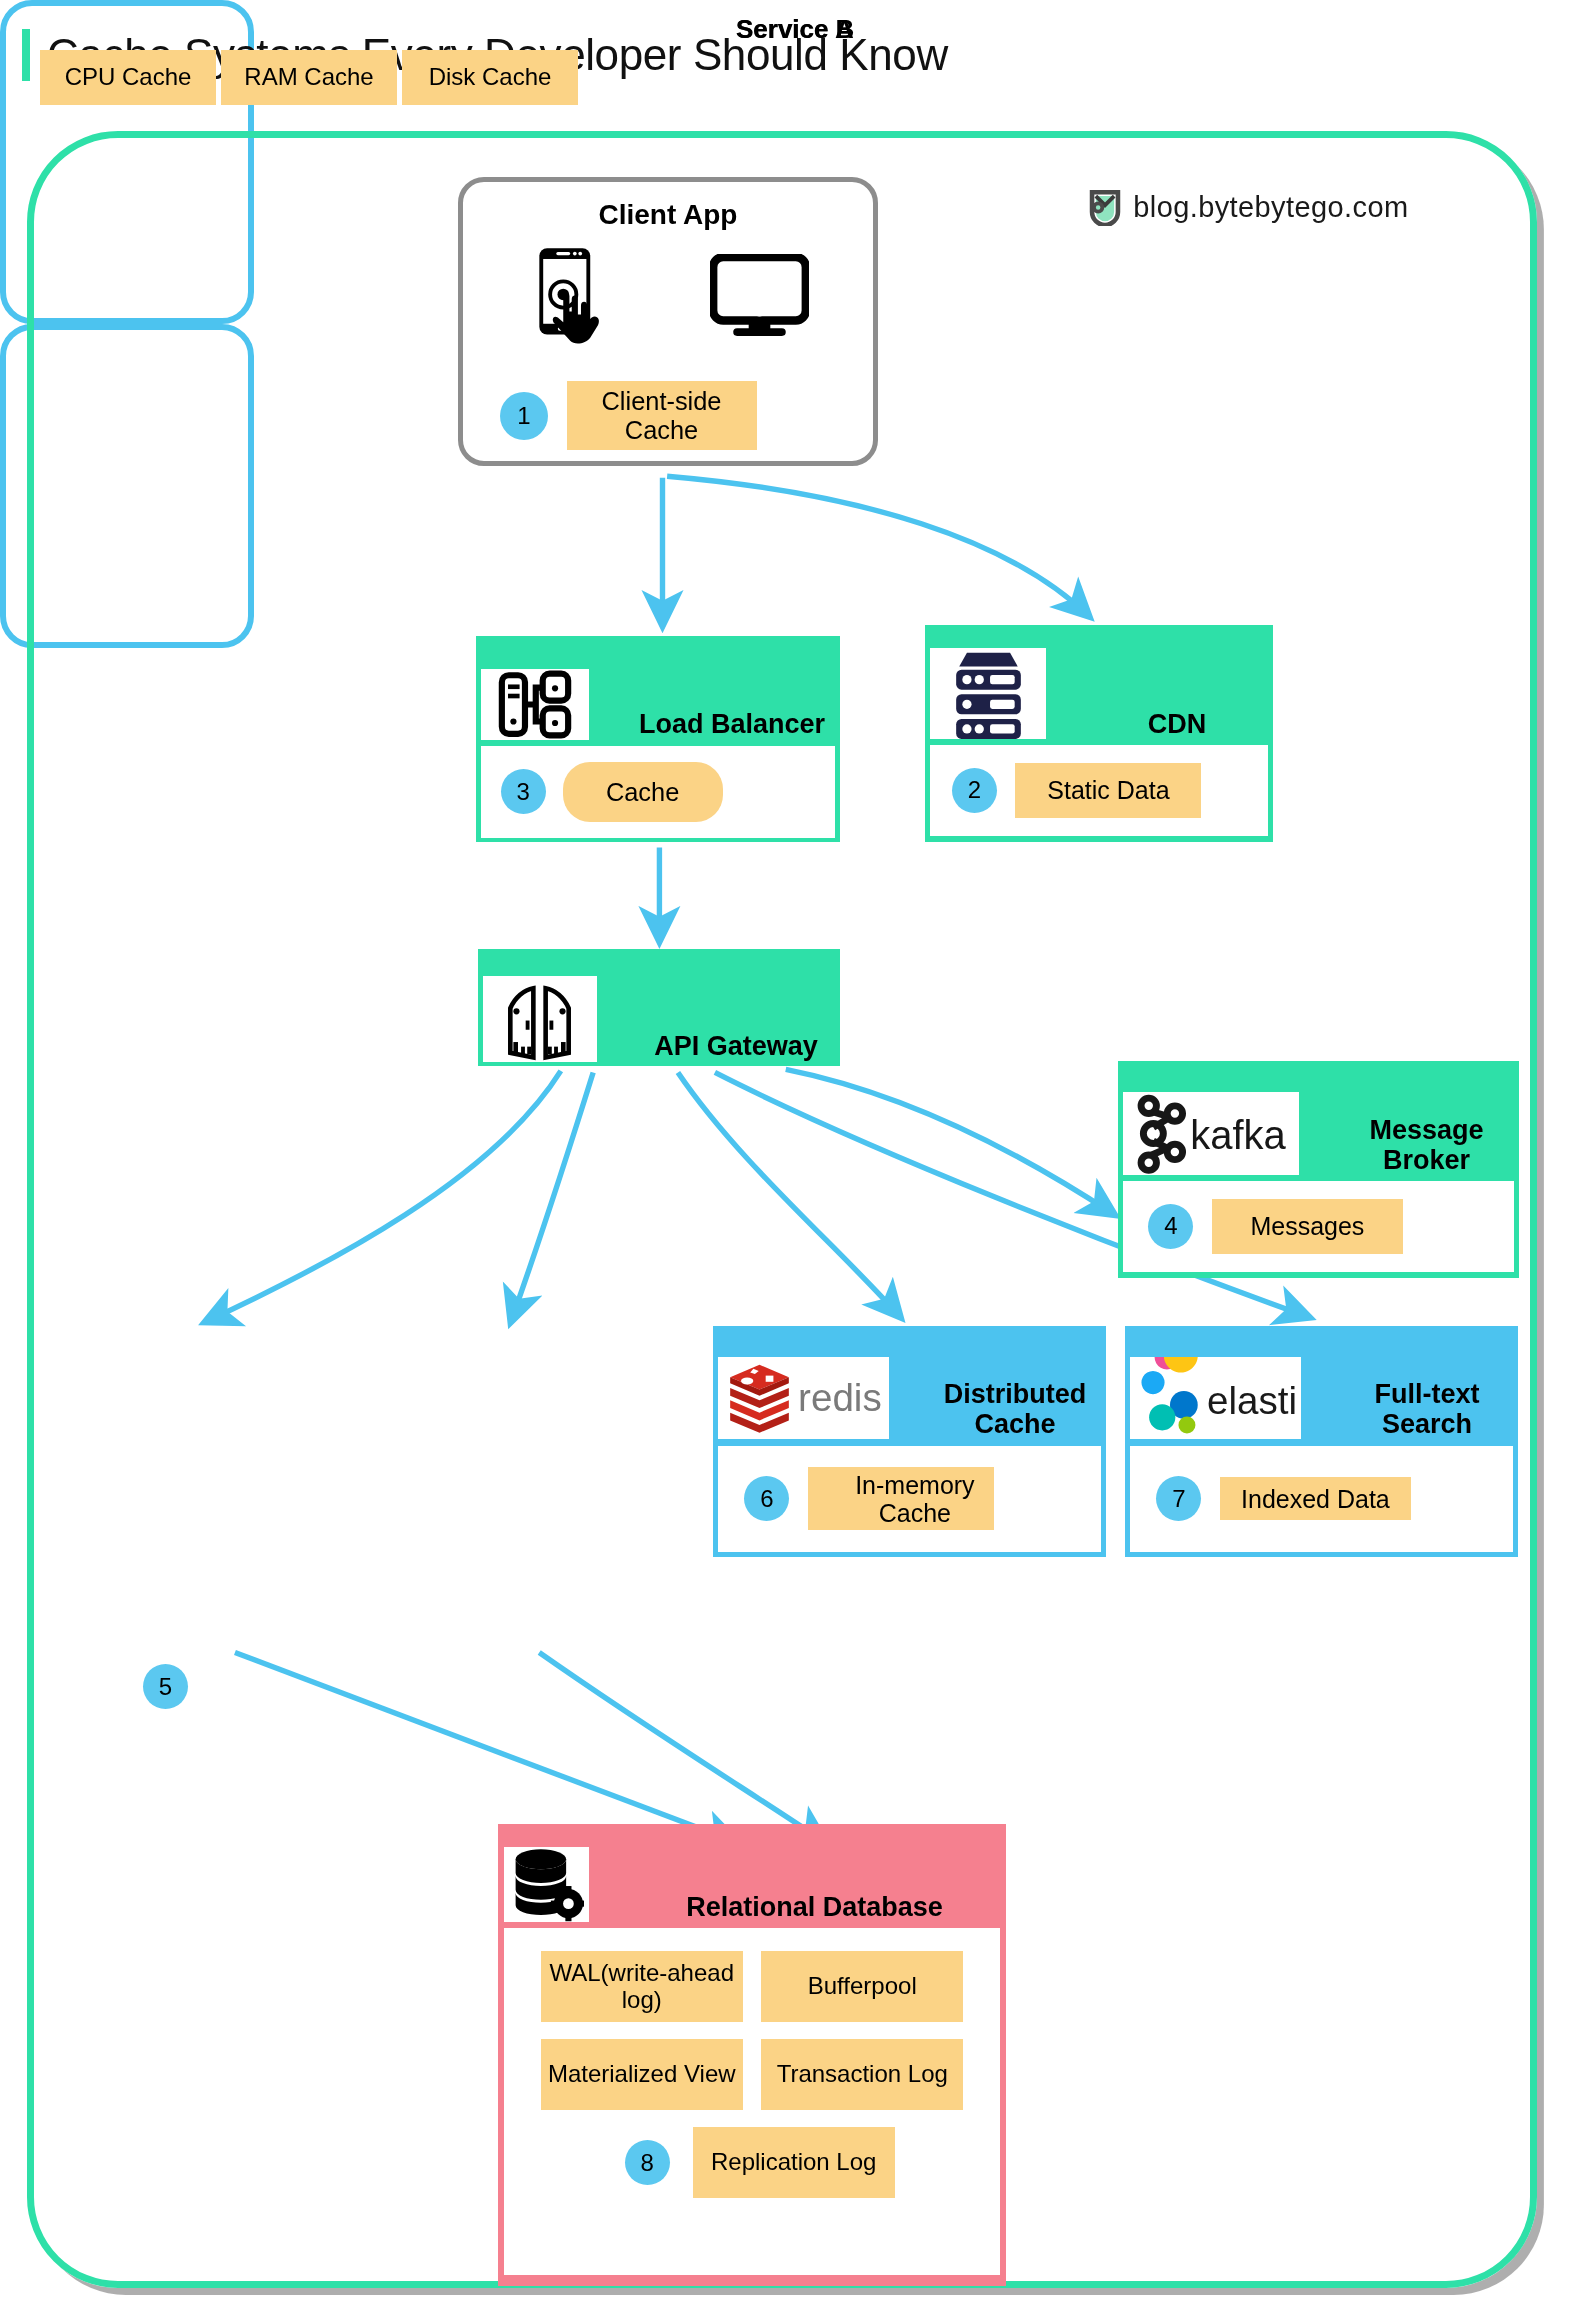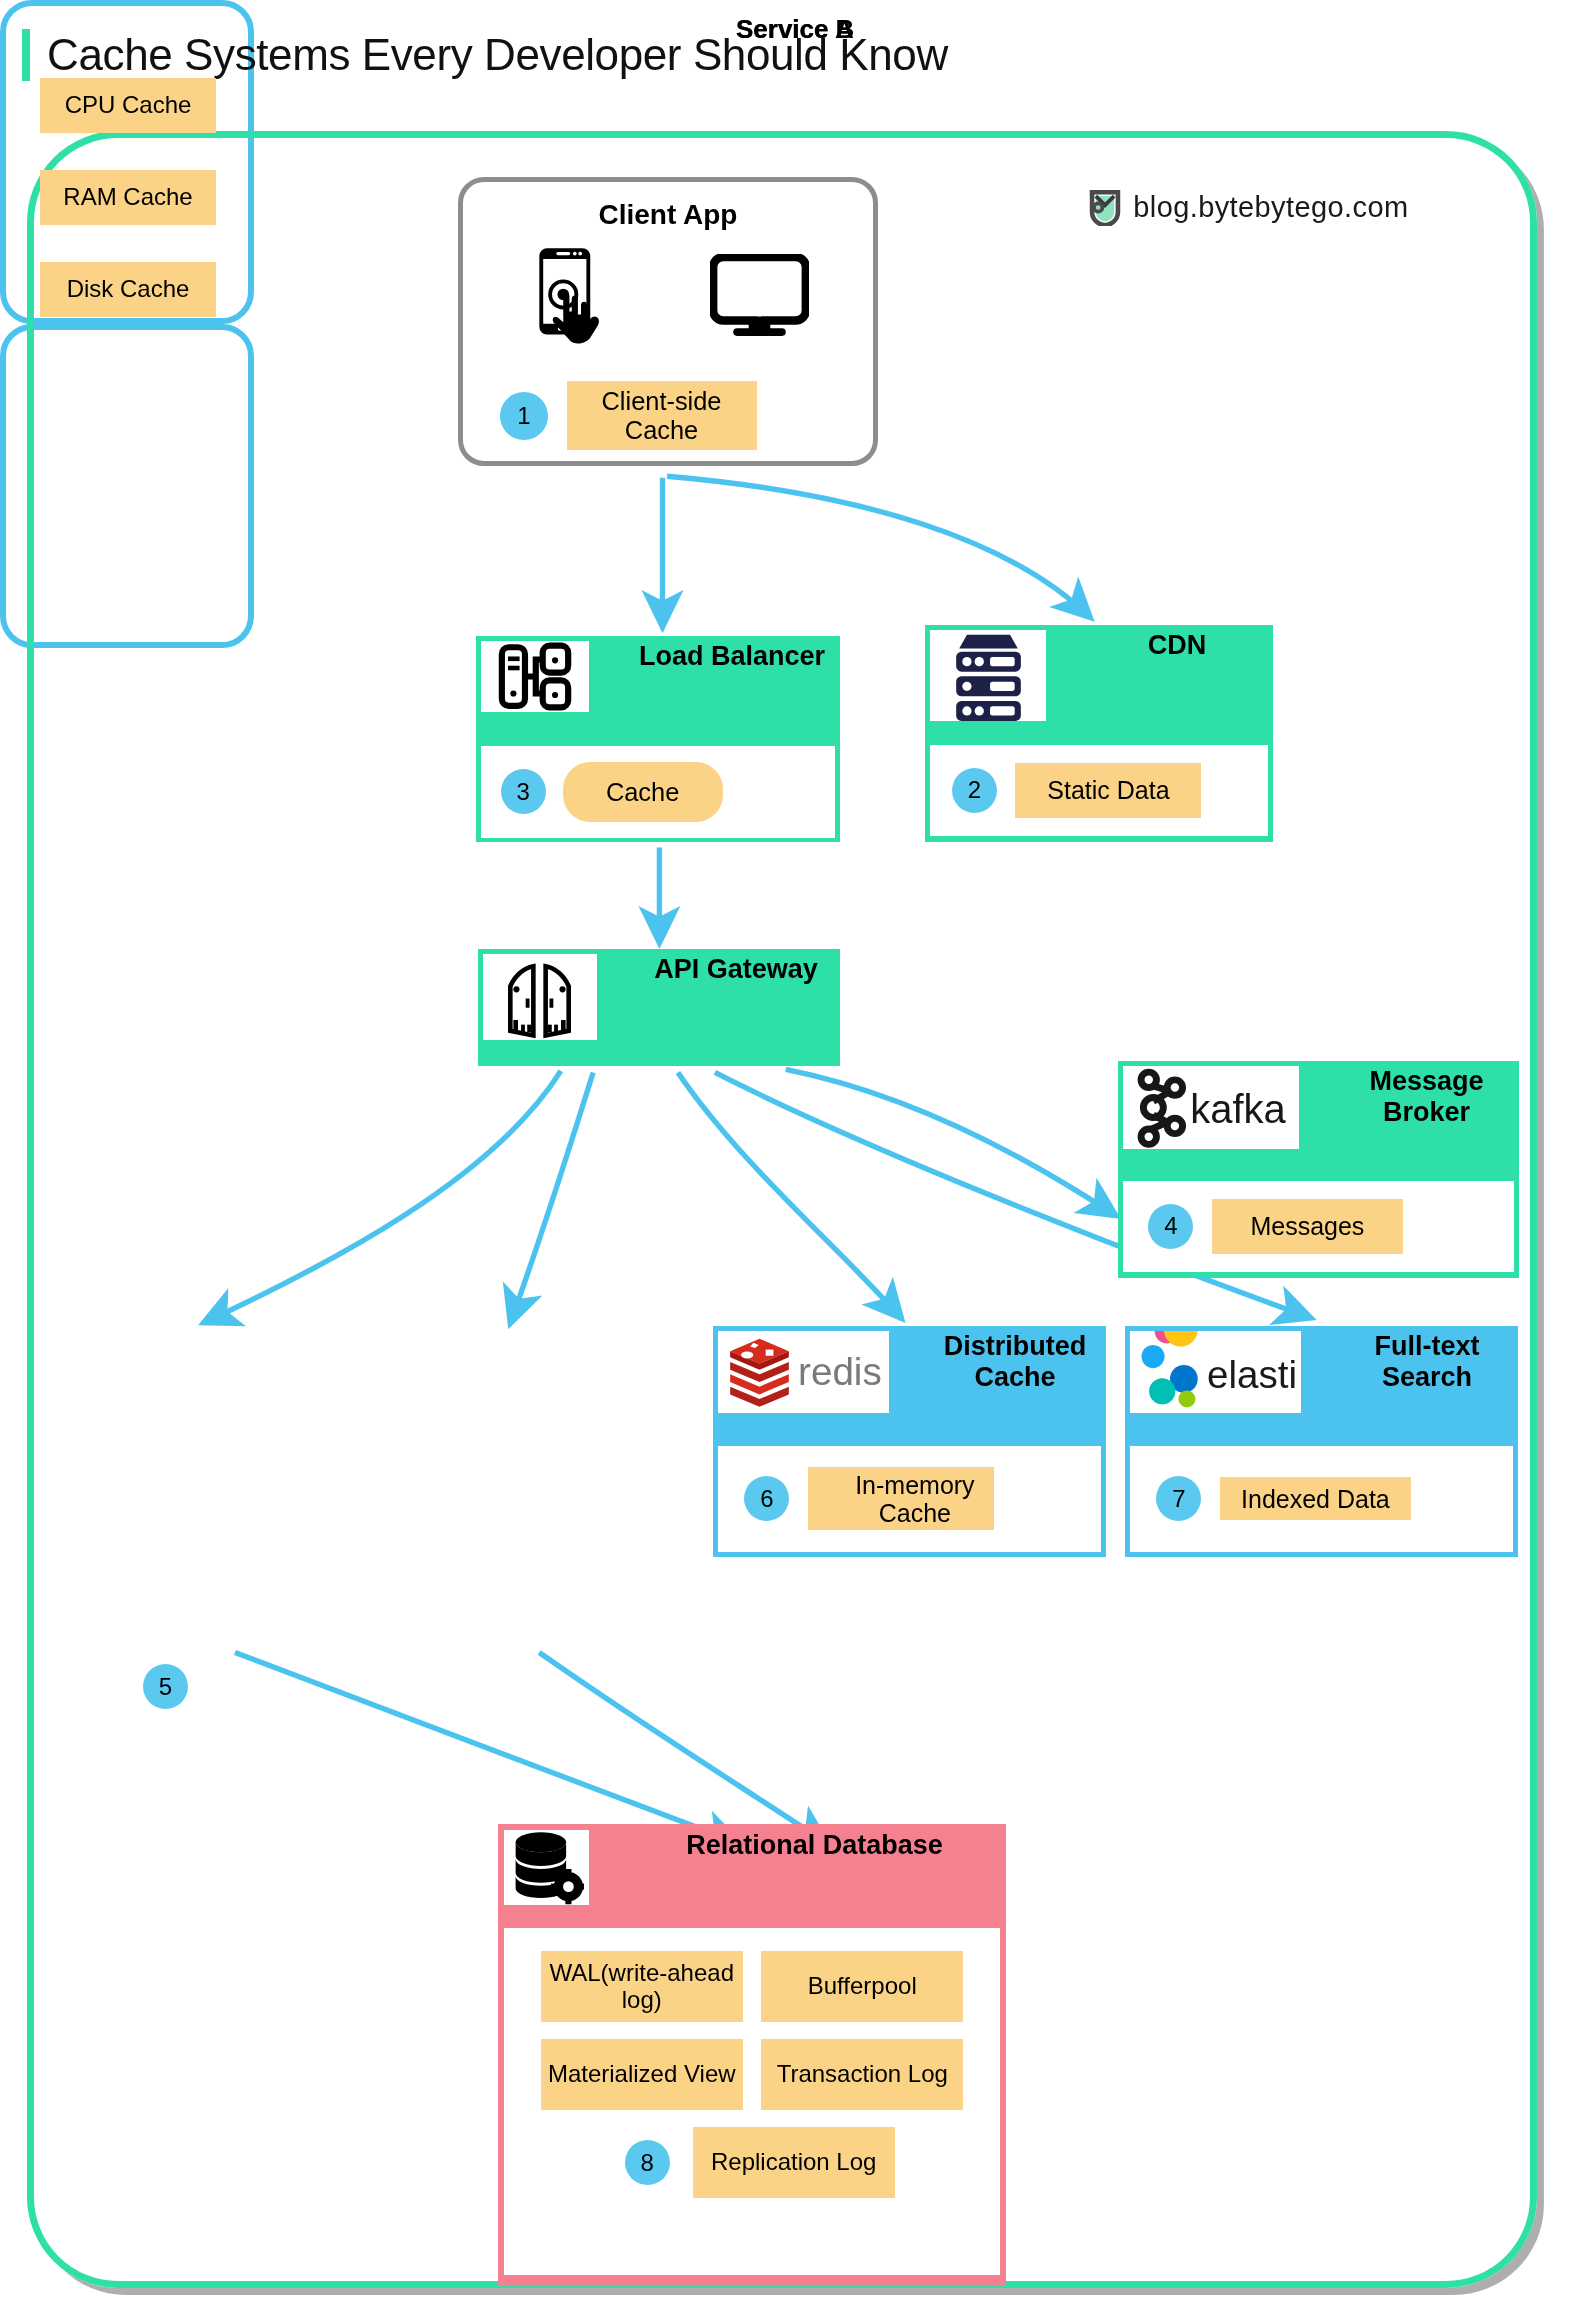--- a/index.html
+++ b/index.html
@@ -16,21 +16,21 @@
   #outer-frame{position:absolute;left:27px;top:131px;width:1510px;height:2157px;
                border:7px solid #2ee0a8;border-radius:91px;box-sizing:border-box;
                box-shadow:7.7px 7.7px 0 -0.8px rgba(160,160,160,.85);}
 
   
   #brand{position:absolute;left:1089px;top:189px;display:flex;align-items:center;gap:12.3px;}
   #brand-text{font-size:29px;color:#1a1a1a;font-family:"Liberation Sans",sans-serif;letter-spacing:0.4px;}
 
   
   .node{position:absolute;box-sizing:border-box;}
-  .hdr{display:flex;align-items:flex-start;box-sizing:border-box;gap:40px;}
+  .hdr{display:flex;align-items:flex-end;box-sizing:border-box;gap:40px;}
   .hdr .logo-cell{background:#ffffff;display:flex;align-items:center;justify-content:center;flex:none;}
   .hdr .hdr-title{flex:1;display:flex;align-items:center;justify-content:center;text-align:center;
                   font-weight:bold;color:#000;line-height:1.12;}
   .body-cell{background:#ffffff;box-sizing:border-box;display:flex;align-items:center;}
 
   .green{background:#2ee0a8;}
   .blue{background:#4cc3ef;}
   .pink{background:#f5808f;}
 
   
@@ -79,21 +79,21 @@
   #mb-title{font-size:27px;}
   #mb-body{height:91px;margin-top:5.4px;padding-left:25px;gap:18.5px;}
   #mb-badge{width:45px;height:45px;}
   #mb-chip{width:191px;height:55px;font-size:25px;}
 
   
   .service{border:6.2px solid #4cc3ef;border-radius:32px;background:#fff;box-sizing:border-box;}
   #svc-a{left:74px;top:1331px;width:254px;height:324px;}
   #svc-b{left:385px;top:1331px;width:254px;height:324px;}
   .svc-title{position:absolute;left:0;right:0;top:14px;text-align:center;font-size:26px;font-weight:bold;color:#000;}
-  .svc-chips{position:absolute;left:40px;top:78px;display:flex;flex-direction:column;gap:37px;}
+  .svc-chips{position:absolute;left:40px;top:50px;display:flex;flex-direction:row;gap:5px;}
   .svc-chip{width:176px;height:55px;font-size:24px;}
 
   
   #dist-cache{left:713px;top:1326px;width:393px;height:231px;background:#4cc3ef;padding:5.4px;}
   #dc-head{height:108px;}
   #dc-logo{width:171px;}
   #dc-title{font-size:27px;}
   #dc-body{height:106px;margin-top:6.2px;padding-left:26px;gap:18.5px;}
   #dc-badge{width:45px;height:45px;}
   #dc-chip{width:186px;height:63px;font-size:25px;padding-left:28px;}

